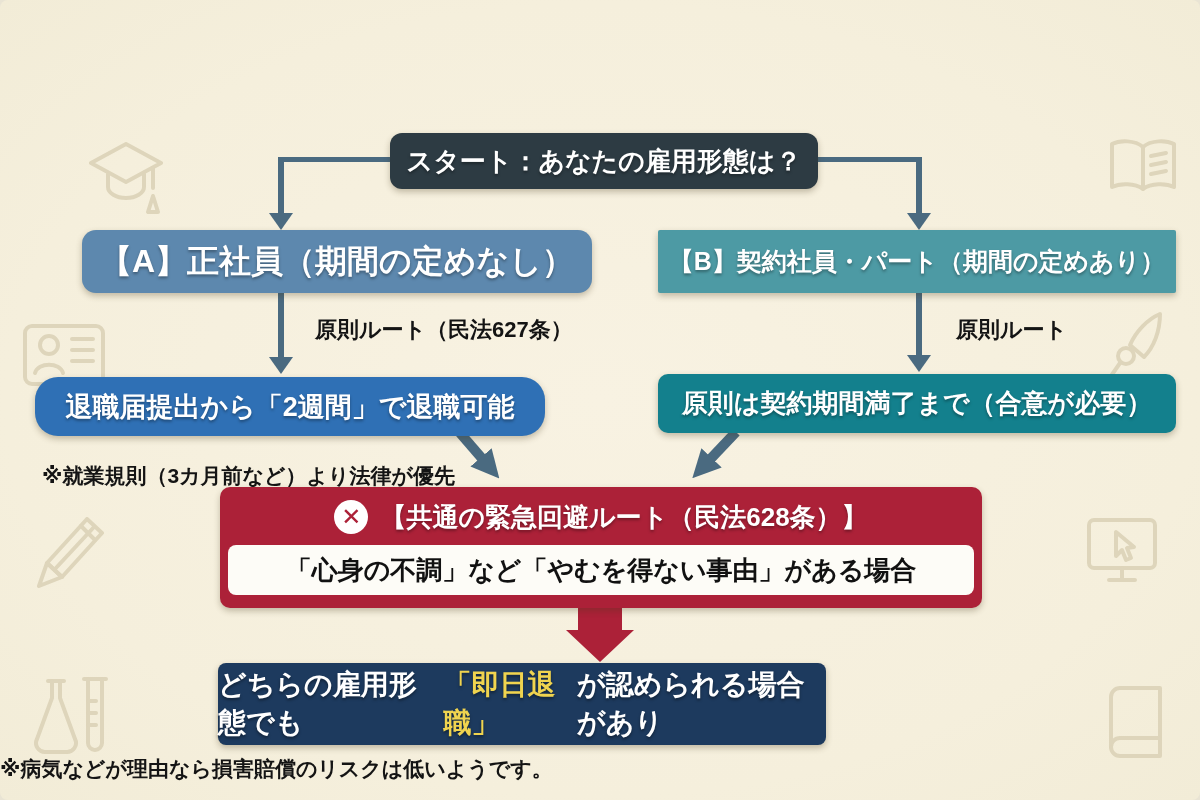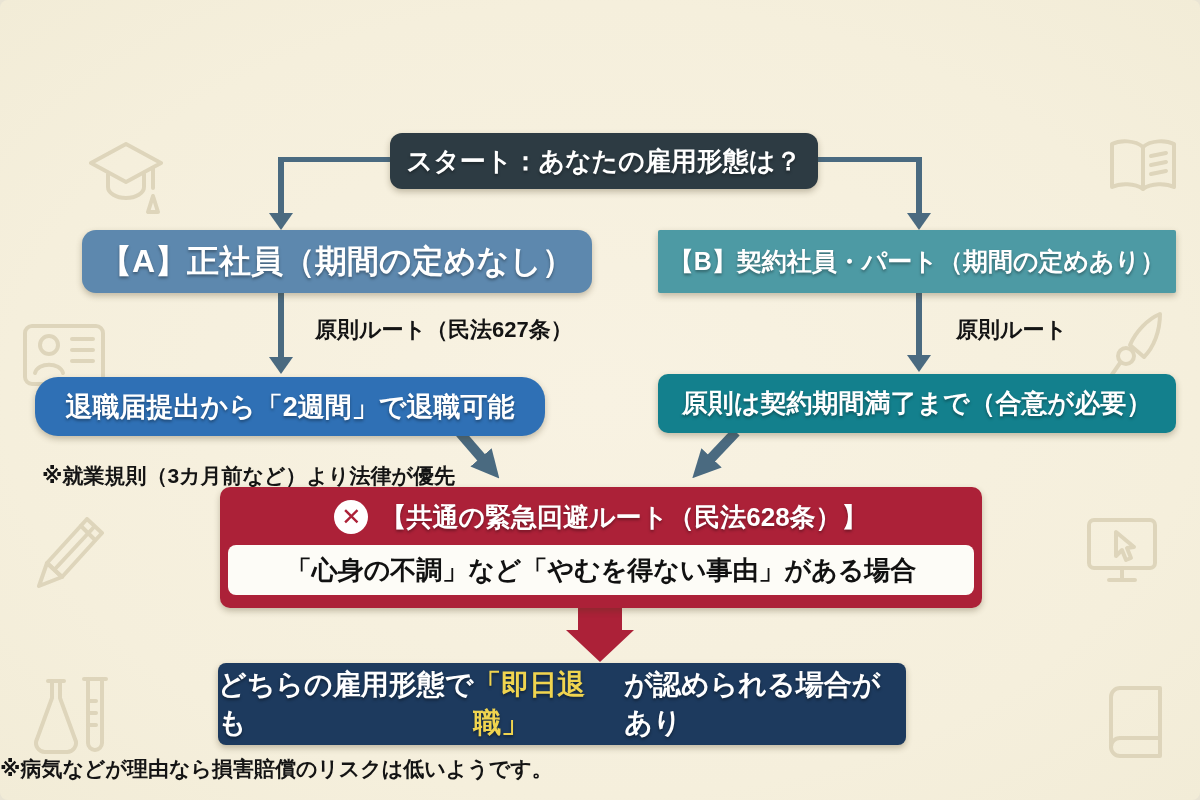--- a/index.html
+++ b/index.html
@@ -56,21 +56,21 @@
     background:#fdfcf7;border-radius:8px;
     display:flex;align-items:center;justify-content:center;
     color:#111;font-size:26px;font-weight:bold;
   }
   
   .red-arrow-stem{position:absolute;left:578px;top:604px;width:44px;height:26px;background:#ac2138;z-index:2;}
   .red-arrow-head{position:absolute;left:566px;top:630px;width:0;height:0;
     border-left:34px solid transparent;border-right:34px solid transparent;border-top:32px solid #ac2138;z-index:2;}
   
   .conclusion{
-    position:absolute;left:218px;top:663px;width:688px;height:82px;
+    position:absolute;left:218px;top:663px;width:608px;height:82px;
     background:#1d3a5e;border-radius:8px;z-index:3;
     display:flex;align-items:center;justify-content:center;
     font-size:28px;font-weight:bold;color:#fff;
     box-shadow:0 3px 6px rgba(70,55,25,0.30);
     text-shadow:0 2px 3px rgba(0,0,0,0.4);
   }
   .conclusion .hl{color:#f0d44f;}
   .bottom-note{position:absolute;left:0;right:0;top:755px;text-align:left;font-size:21px;font-weight:bold;color:#141414;z-index:3;}
   .diag{position:absolute;z-index:1;}
 </style>

